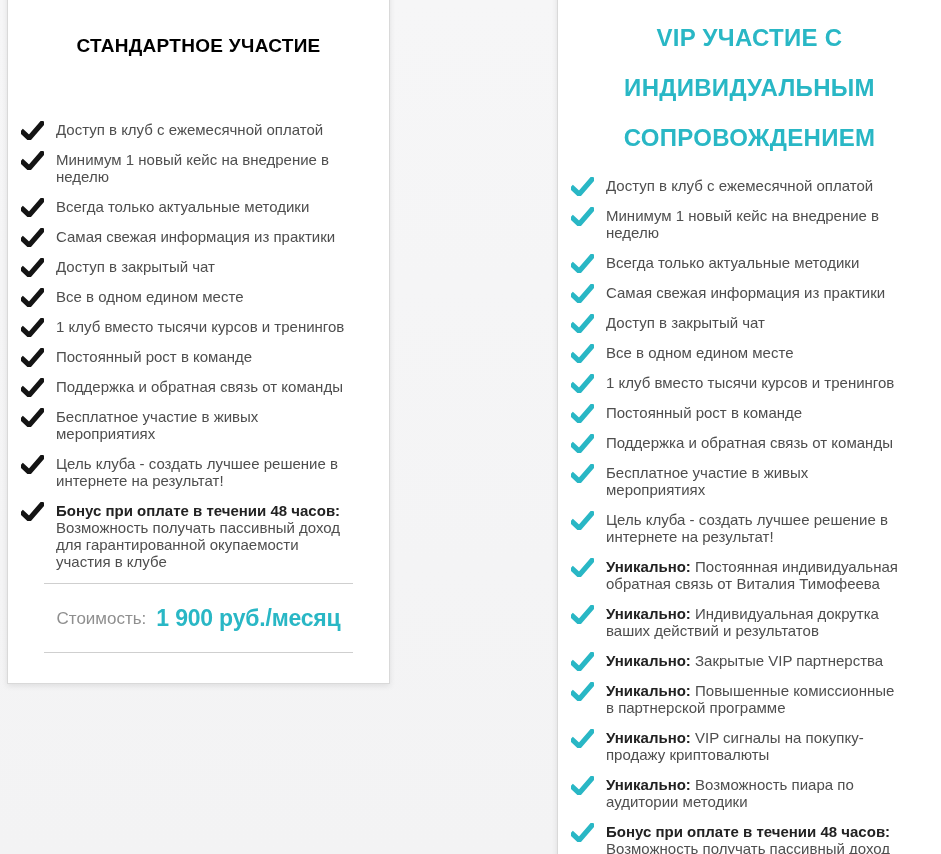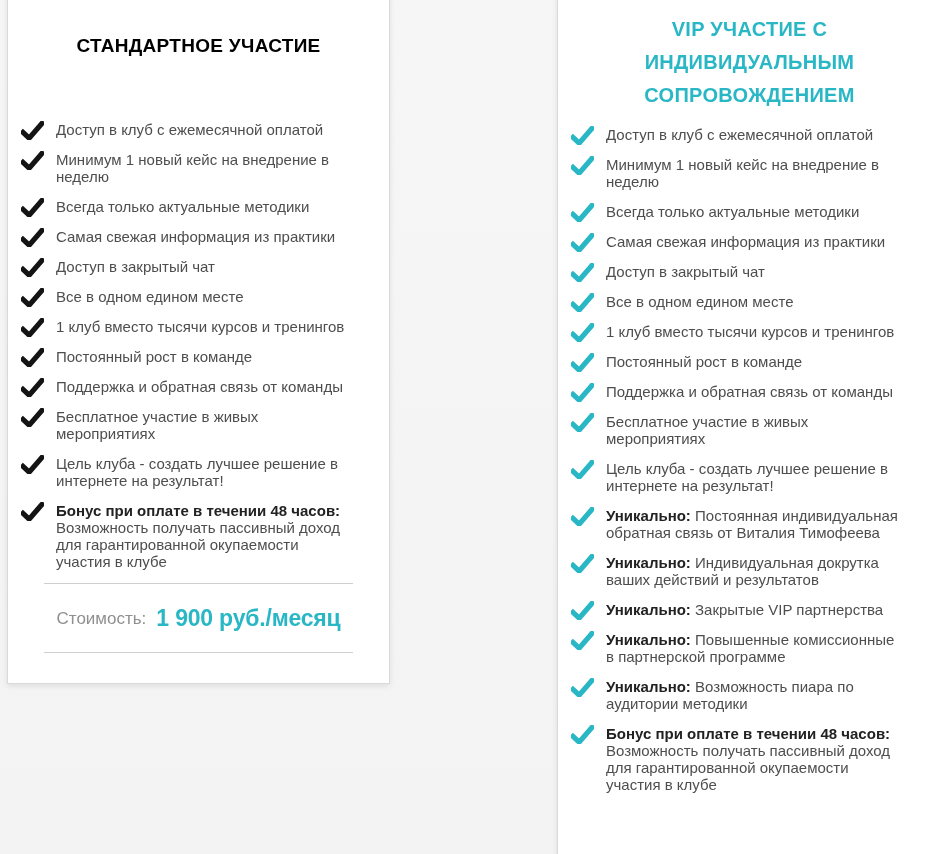--- a/index.html
+++ b/index.html
@@ -31,22 +31,22 @@
   }
   .card-standard h2{
     margin:46px 28px 0;
     font-size:19px;
     line-height:26px;
     color:#000000;
     letter-spacing:.3px;
   }
   .card-vip h2{
     margin:26px 18px 0;
-    font-size:20px;
-    line-height:33px;
+    font-size:24px;
+    line-height:50px;
     color:var(--accent,#29b7c5);
     letter-spacing:.3px;
   }
 
   ul.features{
     list-style:none;
     margin:0;
     padding:0 36px 0 13px;
   }
   .card-standard ul.features{ margin-top:62px; }
@@ -313,20 +313,27 @@
       <svg viewBox="0 0 24 20" fill="none">
         <polyline points="2,12 8.5,18 22,2.5" stroke-width="5.5" stroke-linecap="square" fill="none"></polyline>
       </svg>
     </span><b>Уникально: </b><span>Повышенные комиссионные в партнерской программе</span>
   </li>
         <li>
     <span class="check">
       <svg viewBox="0 0 24 20" fill="none">
         <polyline points="2,12 8.5,18 22,2.5" stroke-width="5.5" stroke-linecap="square" fill="none"></polyline>
       </svg>
+    </span><b>Уникально: </b><span>VIP сигналы на покупку-продажу криптовалюты</span>
+  </li>
+        <li>
+    <span class="check">
+      <svg viewBox="0 0 24 20" fill="none">
+        <polyline points="2,12 8.5,18 22,2.5" stroke-width="5.5" stroke-linecap="square" fill="none"></polyline>
+      </svg>
     </span><b>Уникально: </b><span>Возможность пиара по аудитории методики</span>
   </li>
         <li>
     <span class="check">
       <svg viewBox="0 0 24 20" fill="none">
         <polyline points="2,12 8.5,18 22,2.5" stroke-width="5.5" stroke-linecap="square" fill="none"></polyline>
       </svg>
     </span><b>Бонус при оплате в течении 48 часов: </b><span>Возможность получать пассивный доход для гарантированной окупаемости участия в клубе</span>
   </li>
       </ul>

